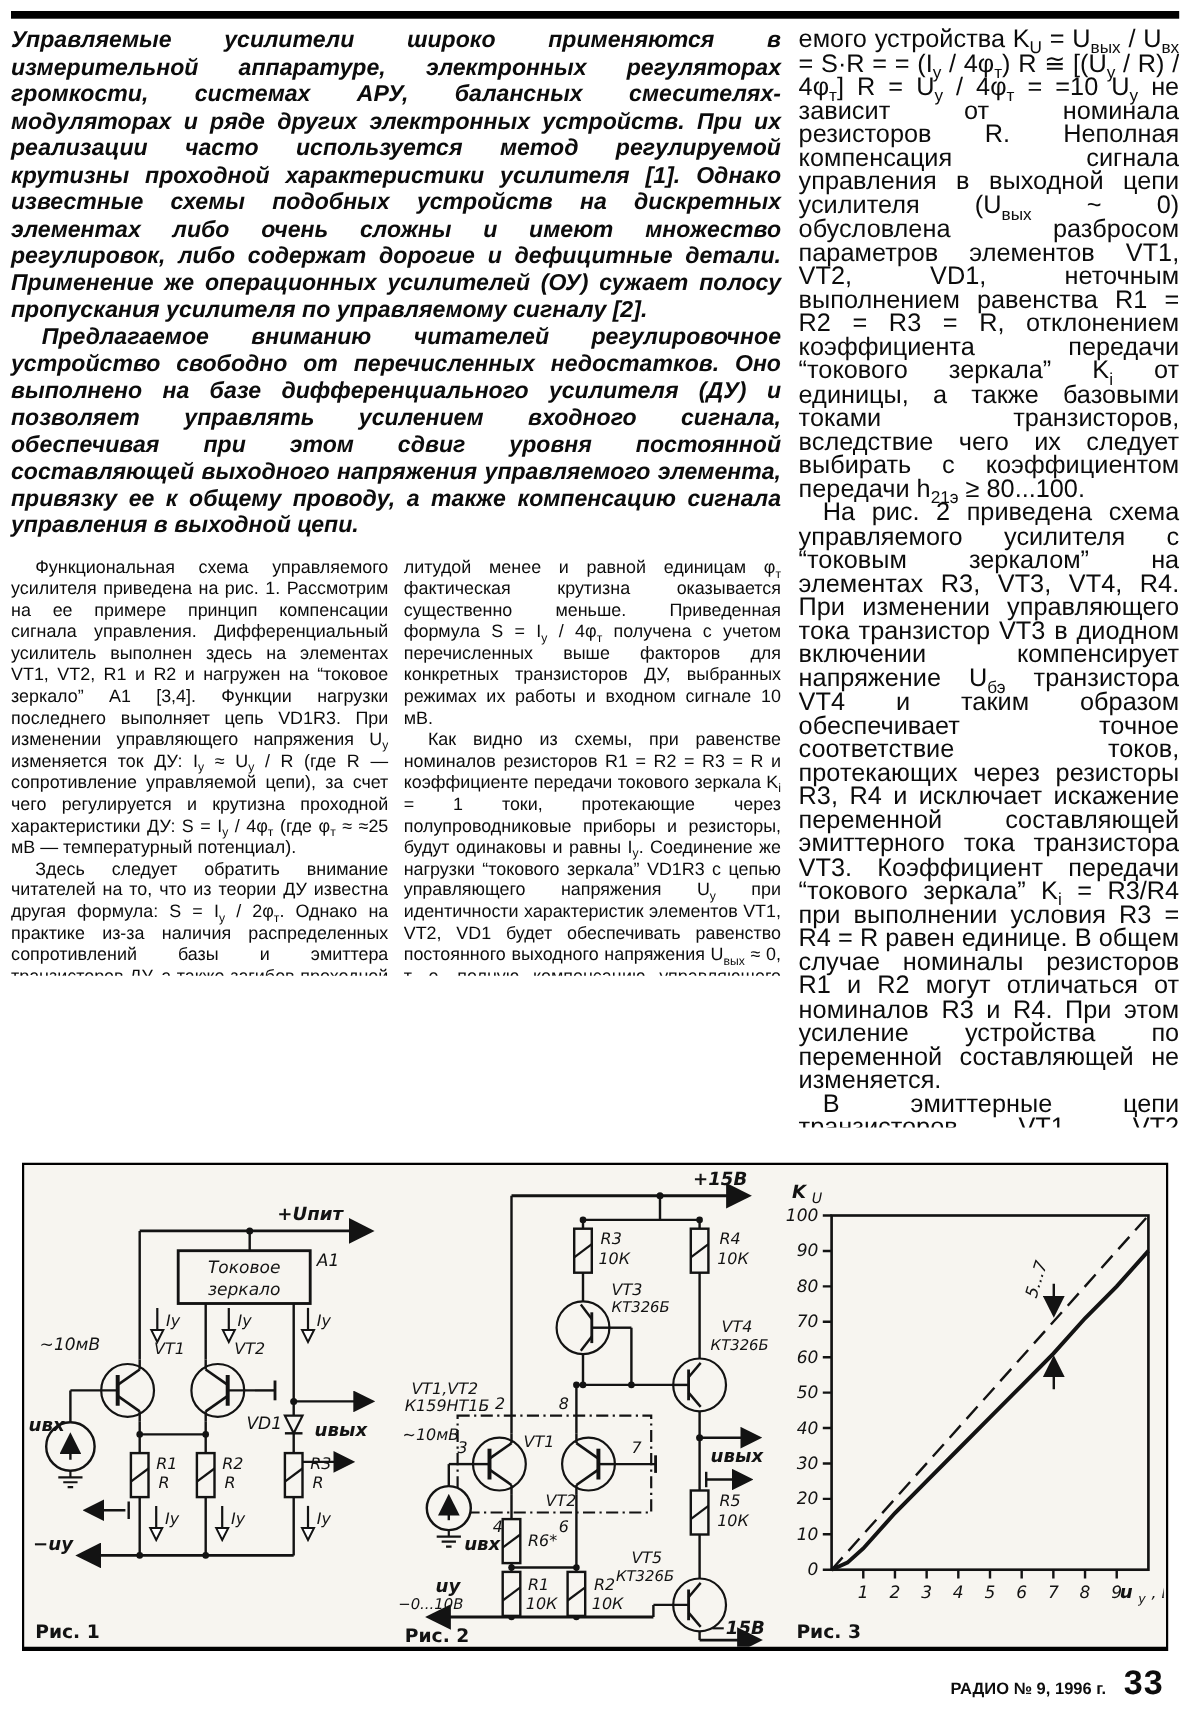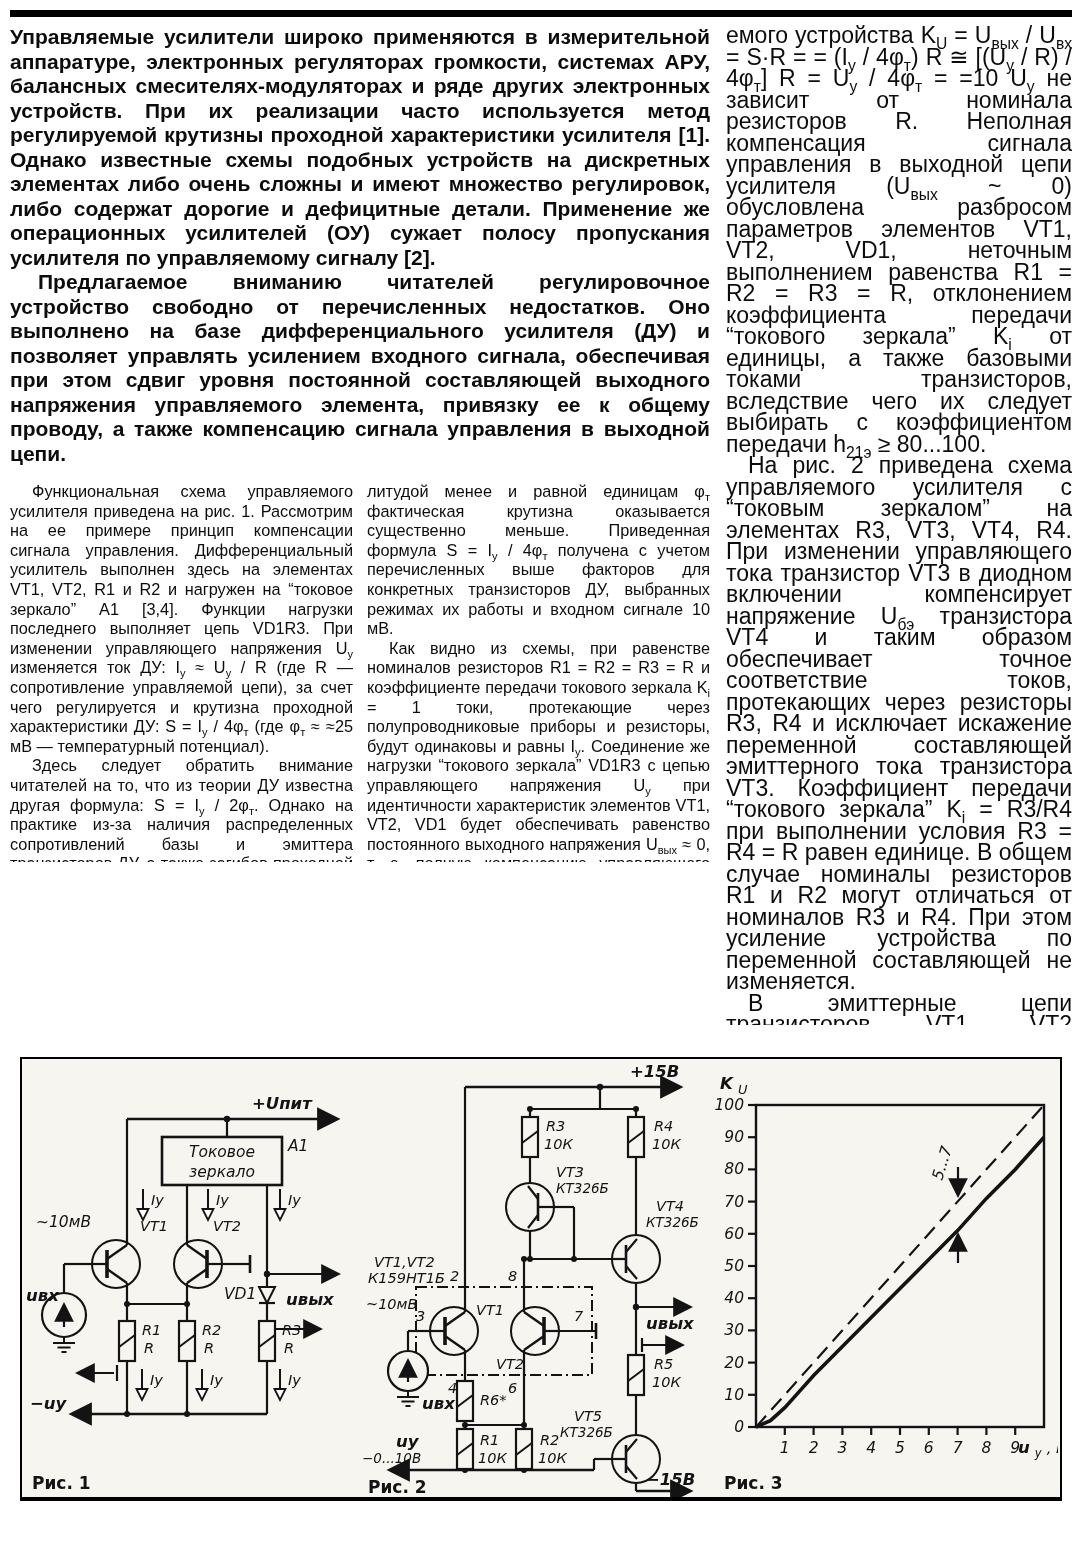--- a/index.html
+++ b/index.html
@@ -8,21 +8,21 @@
   .page{padding:6px 10px;position:relative;}
   .kicker{text-align:right;font-weight:bold;font-size:23px;letter-spacing:.5px;padding-right:2px;}
   .rule{height:7px;background:#000;margin-top:4px;}
   .top{display:flex;margin-top:8px;}
   .left-wrap{width:700px;}
   .right-col{width:346px;margin-left:16px;font-size:23px;line-height:21.5px;text-align:justify;
              height:1000px;overflow:hidden;}
   h1.title{font-style:italic;font-weight:bold;font-size:60px;line-height:66px;margin:10px 0 8px;
            letter-spacing:-2px;}
   .author{font-weight:bold;font-style:italic;font-size:23px;margin:14px 0 16px;}
-  .lead{font-weight:bold;font-size:21px;line-height:24.5px;text-align:justify;}
+  .lead{font-style:italic;font-weight:bold;font-size:21px;line-height:24.5px;text-align:justify;}
   .lead p{margin:0;text-indent:28px;}
   .lead p.noindent{text-indent:0;}
   .two-cols{display:flex;gap:14px;margin-top:16px;}
   .col{width:343px;font-size:16.3px;line-height:19.6px;text-align:justify;height:380px;overflow:hidden;}
   .col p,.right-col p{margin:0;text-indent:22px;}
   .col p.noindent,.right-col p.noindent{text-indent:0;}
   sub{font-size:68%;line-height:0;}
   .figure-box{position:absolute;left:20px;top:1057px;width:1038px;height:438px;
               border:2px solid #000;border-bottom-width:4px;background:#f7f5f0;display:flex;}
   .figure-box svg{display:block;flex:none;}
@@ -391,13 +391,17 @@
       </text>
       <text x="320" y="394">
         <tspan class="t16" font-size="16">u</tspan>
         <tspan font-size="11.5" dy="4">у</tspan>
         <tspan font-size="14.5" dy="-4">, В</tspan>
       </text>
       <text class="cap" x="26" y="430">Рис. 3</text>
     </svg>
   </div>
 
+  <div class="footer">
+    <span class="journal">РАДИО № 9, 1996 г.</span>
+    <span class="pageno">33</span>
+  </div>
 </div>
 
 </body></html>

